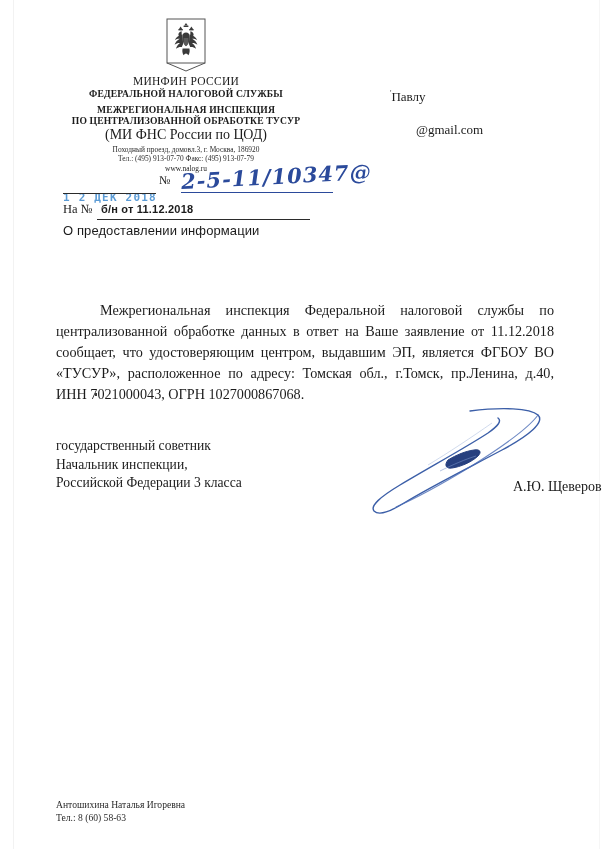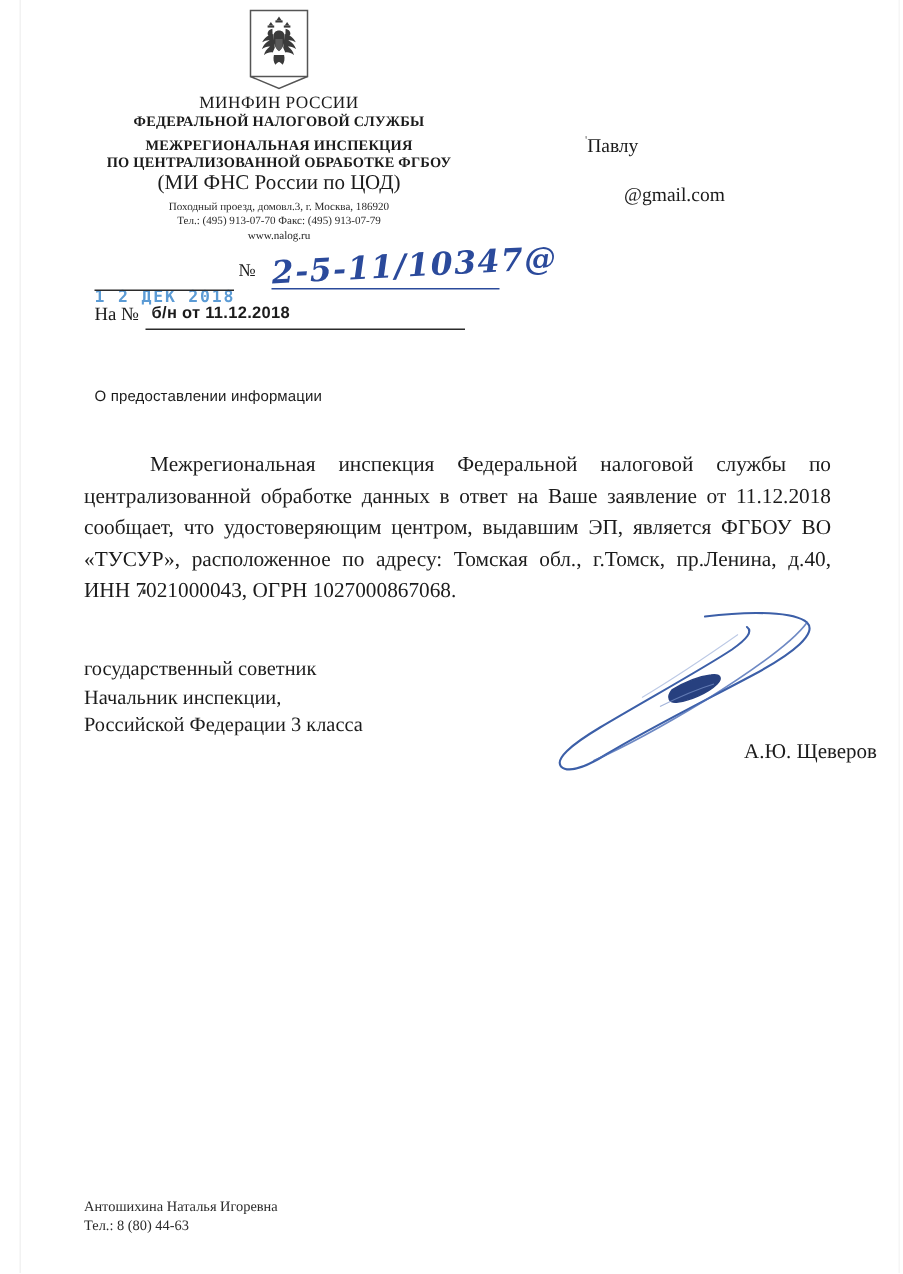--- a/index.html
+++ b/index.html
@@ -31,21 +31,21 @@
     top: 0;
     width: 1px;
     height: 849px;
     background: #f6f6f6;
   }
 
   
   .letterhead {
     position: absolute;
     left: 60px;
-    top: 6px;
+    top: 18px;
     width: 252px;
     text-align: center;
   }
   .emblem {
     width: 46px;
     height: 54px;
     margin: 0 auto 3px auto;
     display: block;
   }
   .lh-line1 {
@@ -187,23 +187,22 @@
     left: 34px;
     top: 19px;
     width: 213px;
     border-bottom: 1px solid #2b2b2b;
   }
   .subject {
     position: absolute;
     left: 0;
     top: 55px;
     font-family: "Liberation Sans", sans-serif;
-    font-size: 10px;
+    font-size: 13px;
     letter-spacing: 0.1px;
-    margin-top: 36px;
   }
 
   
   .body-text {
     position: absolute;
     left: 56px;
     top: 300px;
     width: 498px;
     font-size: 14.2px;
     line-height: 21px;
@@ -231,25 +230,24 @@
   .sig-scrawl {
     position: absolute;
     left: 352px;
     top: 405px;
     width: 200px;
     height: 115px;
     pointer-events: none;
   }
   .sig-name {
     position: absolute;
-    left: 496px;
+    left: 513px;
     top: 479px;
     font-size: 14px;
     white-space: nowrap;
-    margin-top: 15px;
   }
 
   
   .footer {
     position: absolute;
     left: 56px;
     top: 799px;
     font-size: 9.6px;
     line-height: 12.6px;
     color: #2a2a2a;
@@ -287,21 +285,21 @@
 
         <path d="M19.6 30.6 c-0.6 2.6 -0.2 4.8 1 6.6 c0.8 -1 1.6 -1.6 2.4 -1.8 c0.8 0.2 1.6 0.8 2.4 1.8 c1.2 -1.8 1.6 -4 1 -6.6 z"></path>
 
         <path d="M20.6 20 l4.8 0 l0 4.4 c0 1.8 -1.4 3.2 -2.4 3.8 c-1 -0.6 -2.4 -2 -2.4 -3.8 z" fill="#5a5a5a"></path>
       </g>
     </svg>
 
     <div class="lh-line1">МИНФИН РОССИИ</div>
     <div class="lh-bold">ФЕДЕРАЛЬНОЙ НАЛОГОВОЙ СЛУЖБЫ</div>
     <div class="lh-bold" style="margin-top:4px;">МЕЖРЕГИОНАЛЬНАЯ ИНСПЕКЦИЯ</div>
-    <div class="lh-bold">ПО ЦЕНТРАЛИЗОВАННОЙ ОБРАБОТКЕ ФГБОУ</div>
+    <div class="lh-bold">ПО ЦЕНТРАЛИЗОВАННОЙ ОБРАБОТКЕ ТУСУР</div>
     <div class="lh-paren">(МИ ФНС России по ЦОД)</div>
     <div class="lh-small" style="margin-top:4px;">Походный проезд, домовл.3, г. Москва, 186920</div>
     <div class="lh-small">Тел.: (495) 913-07-70 Факс: (495) 913-07-79</div>
     <div class="lh-url">www.nalog.ru</div>
   </div>
 
   <div class="addressee">
     <span class="to-name"><span class="to-mark">'</span><span>Павлу</span></span>
     <span class="to-email">@gmail.com</span>
   </div>
@@ -339,16 +337,16 @@
     <path d="M186 10 C176 24 150 42 118 62 C90 79 62 94 44 102" fill="none" stroke="#4a6cb5" stroke-width="1.1" stroke-linecap="round" opacity="0.8"></path>
     <path d="M96 55 C104 50 114 46 122 45 C128 44 130 47 126 51 C120 57 108 62 100 63 C94 64 92 60 96 55 Z" fill="#27407f" stroke="#27407f" stroke-width="1"></path>
     <path d="M88 66 C100 60 114 54 124 51" fill="none" stroke="#7a93c9" stroke-width="0.8" opacity="0.7"></path>
     <path d="M140 18 C120 32 96 48 76 60" fill="none" stroke="#8fa5d4" stroke-width="0.7" opacity="0.6"></path>
   </svg>
 
   <div class="sig-name">А.Ю. Щеверов</div>
 
   <div class="footer">
     <div>Антошихина Наталья Игоревна</div>
-    <div>Тел.: 8 (80) 44-63</div>
+    <div>Тел.: 8 (60) 58-63</div>
   </div>
 
 </div>
 
 </body></html>

